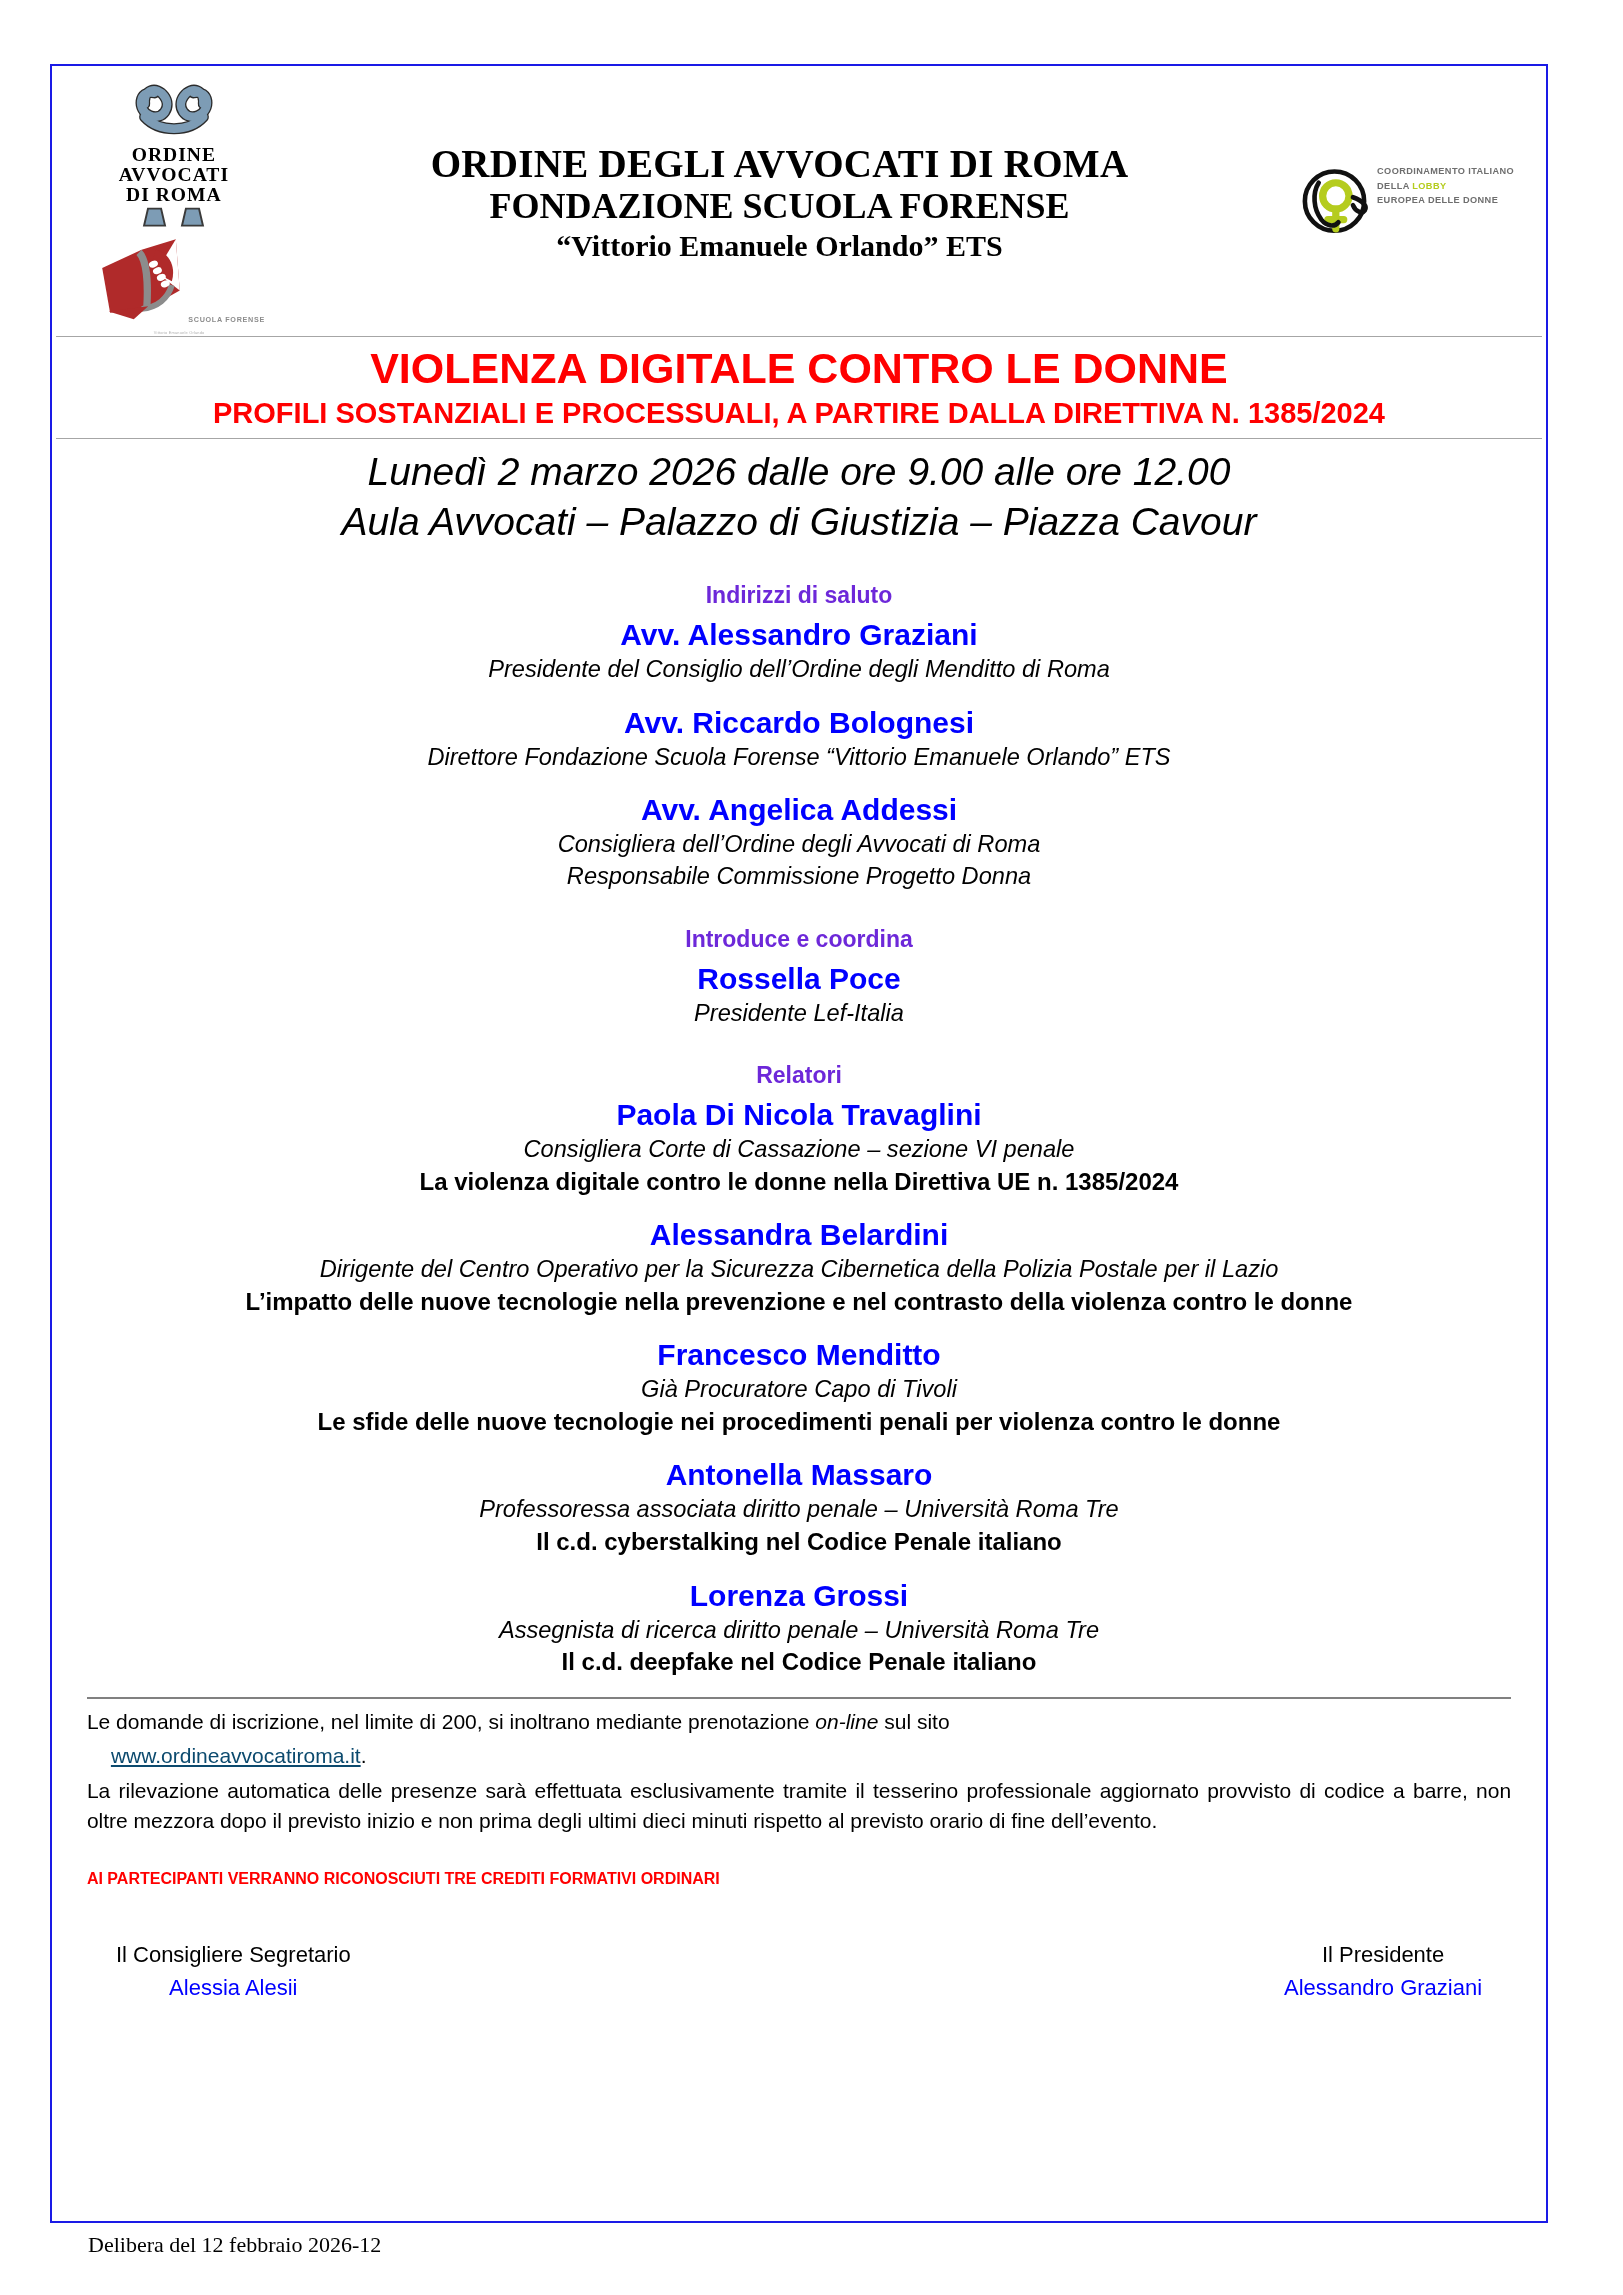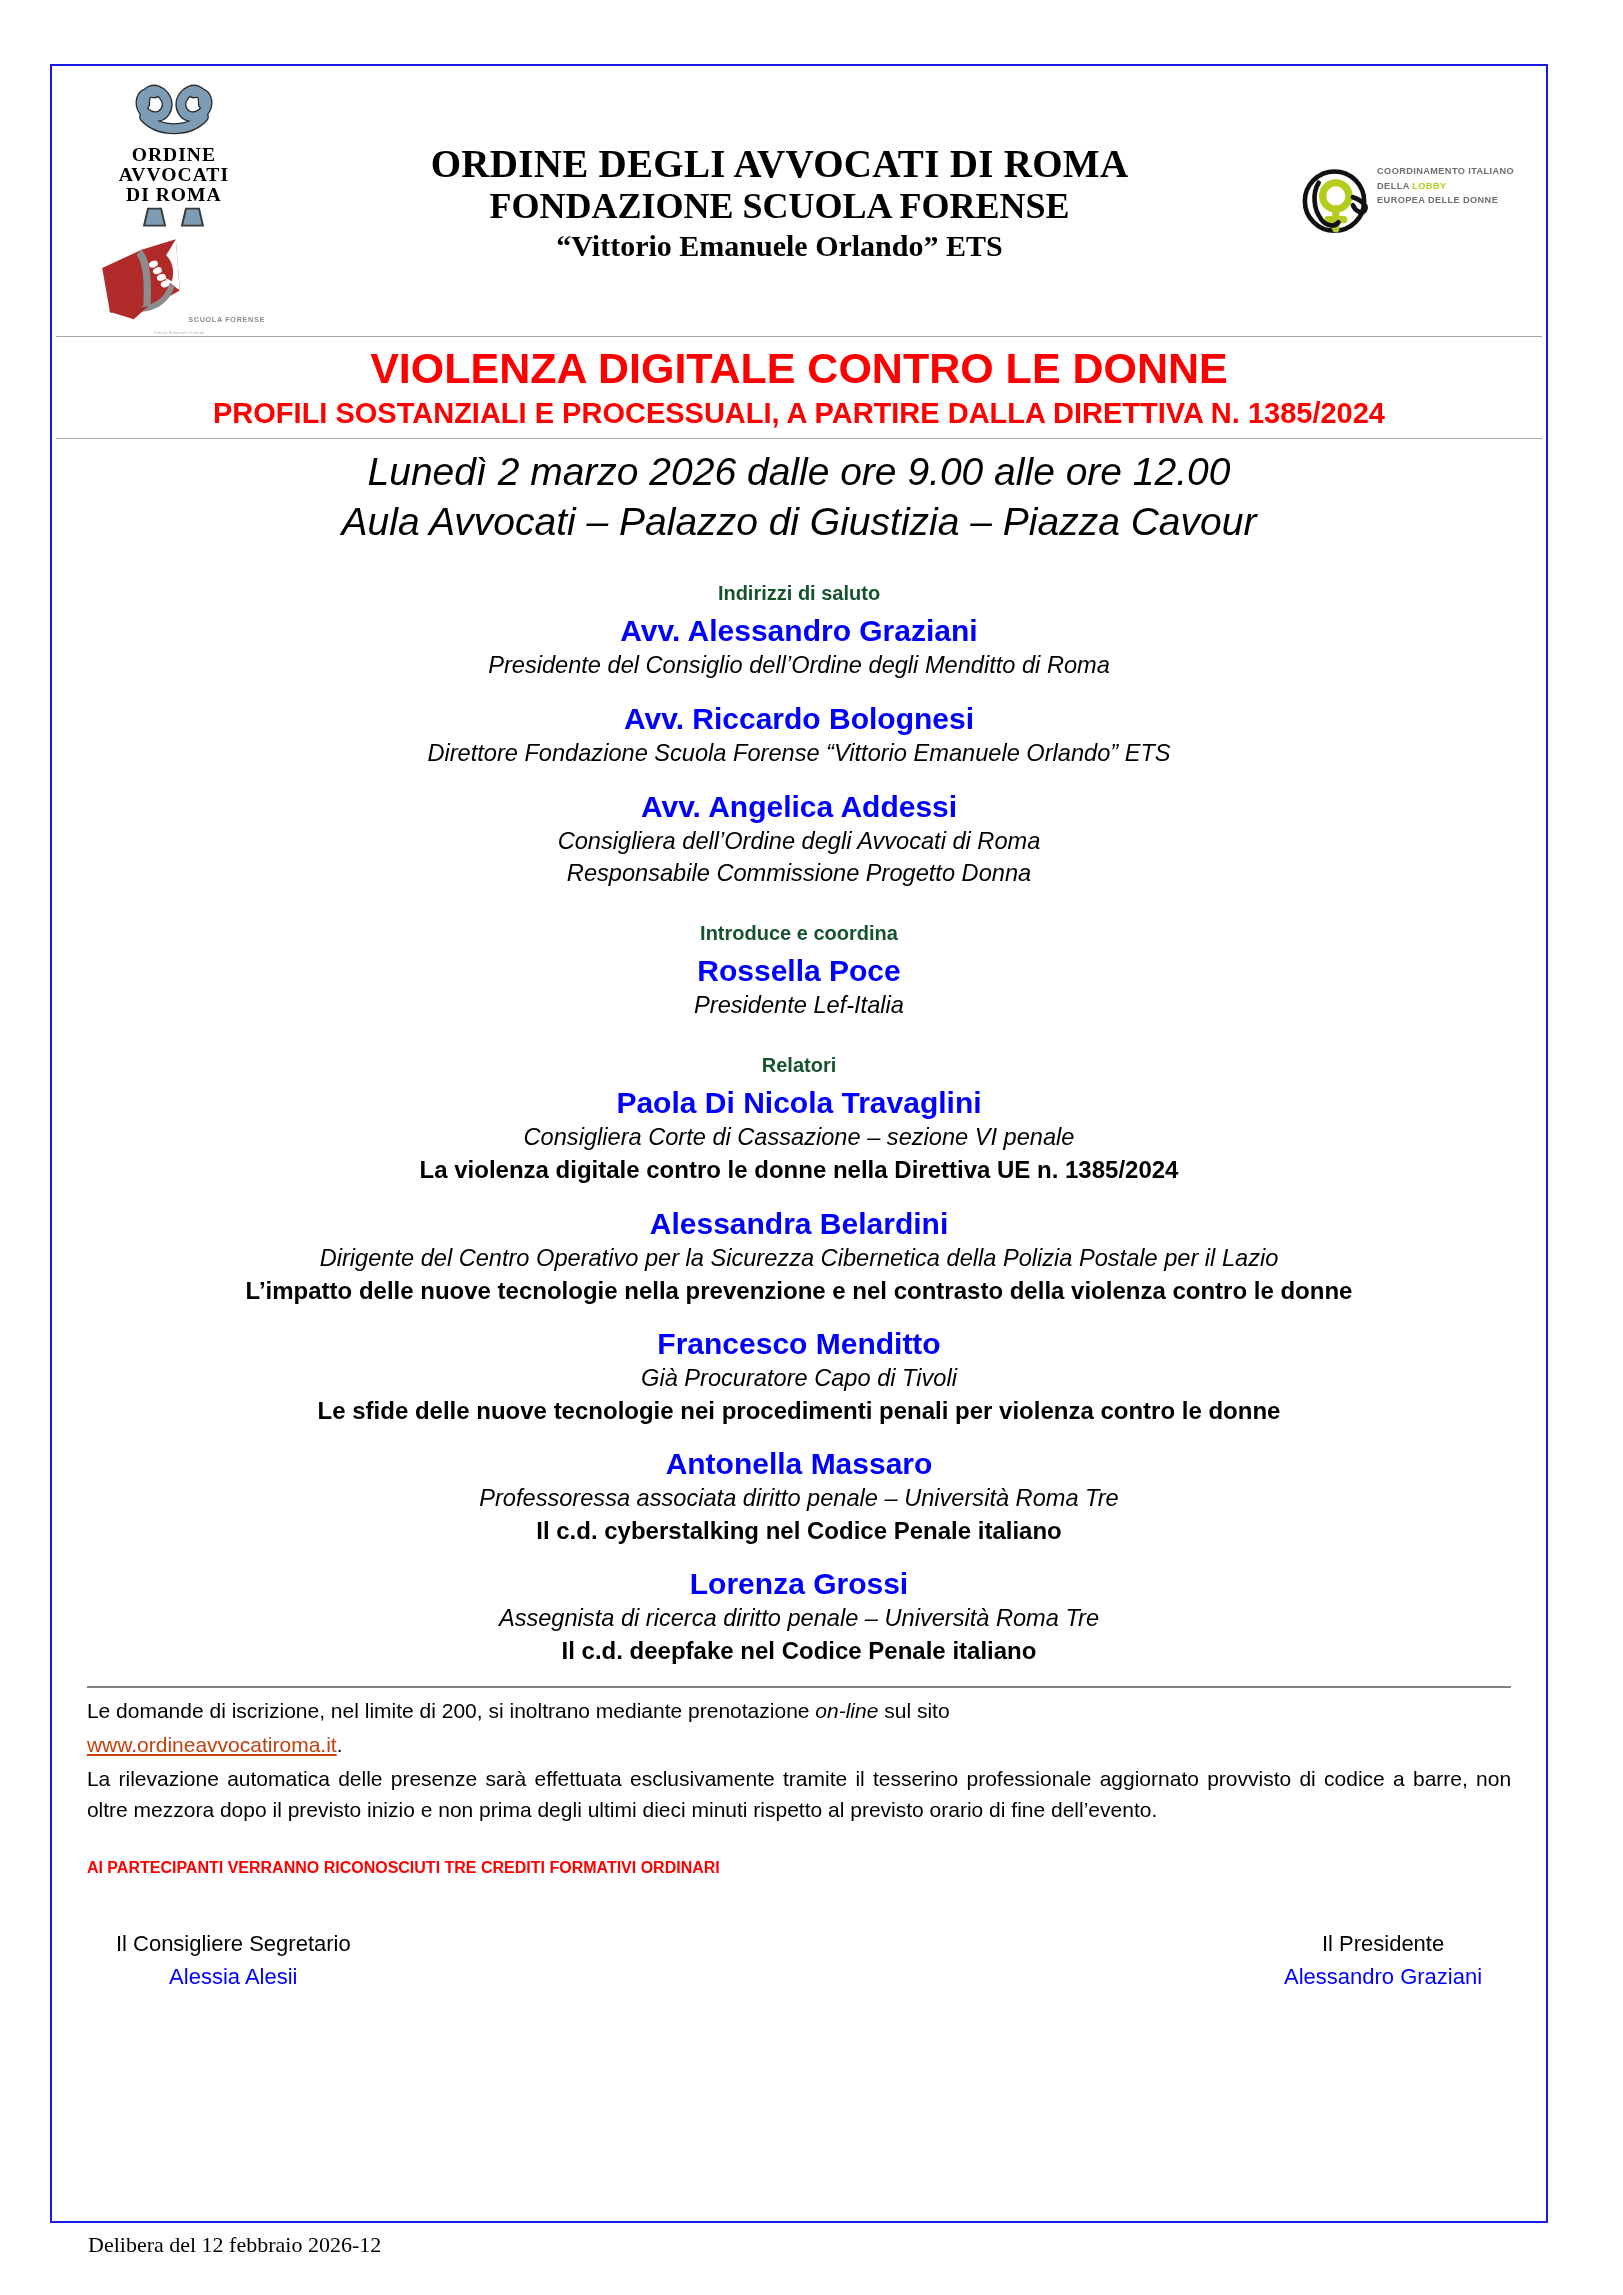--- a/index.html
+++ b/index.html
@@ -142,23 +142,23 @@
     line-height: 1.28;
     white-space: nowrap;
   }
 
   
   .program {
     padding: 23.6px 39px 6.5px 39px;
     text-align: center;
   }
   .sec-head {
-    color: #14532d;
-    font-weight: bold;
-    font-size: 20px;
+    color: #6d28d9;
+    font-weight: bold;
+    font-size: 23px;
     margin: 0 0 5.2px 0;
     line-height: 1.25;
   }
   .sp-name {
     color: #0000ff;
     font-weight: bold;
     font-size: 30px;
     line-height: 1.3;
     margin: 0;
   }
@@ -184,21 +184,21 @@
     border-top: 2px solid #808080;
     margin: 6.5px 31px 0 31px;
   }
   .notes {
     padding: 7.9px 31px 0 31px;
     font-size: 21px;
     line-height: 1.45;
   }
   .notes p { margin: 0 0 3.9px 0; }
   .notes .just { text-align: justify; }
-  .lnk { color: #c2410c; text-decoration: underline; }
+  .lnk { color: #0c4a6e; text-decoration: underline; margin-left: 24px; }
   .b { font-weight: normal; }
   .i { font-style: italic; }
 
   .credits {
     color: #ff0000;
     font-weight: bold;
     font-size: 16px;
     padding: 29px 31px 0 31px;
     line-height: 1.3;
   }

